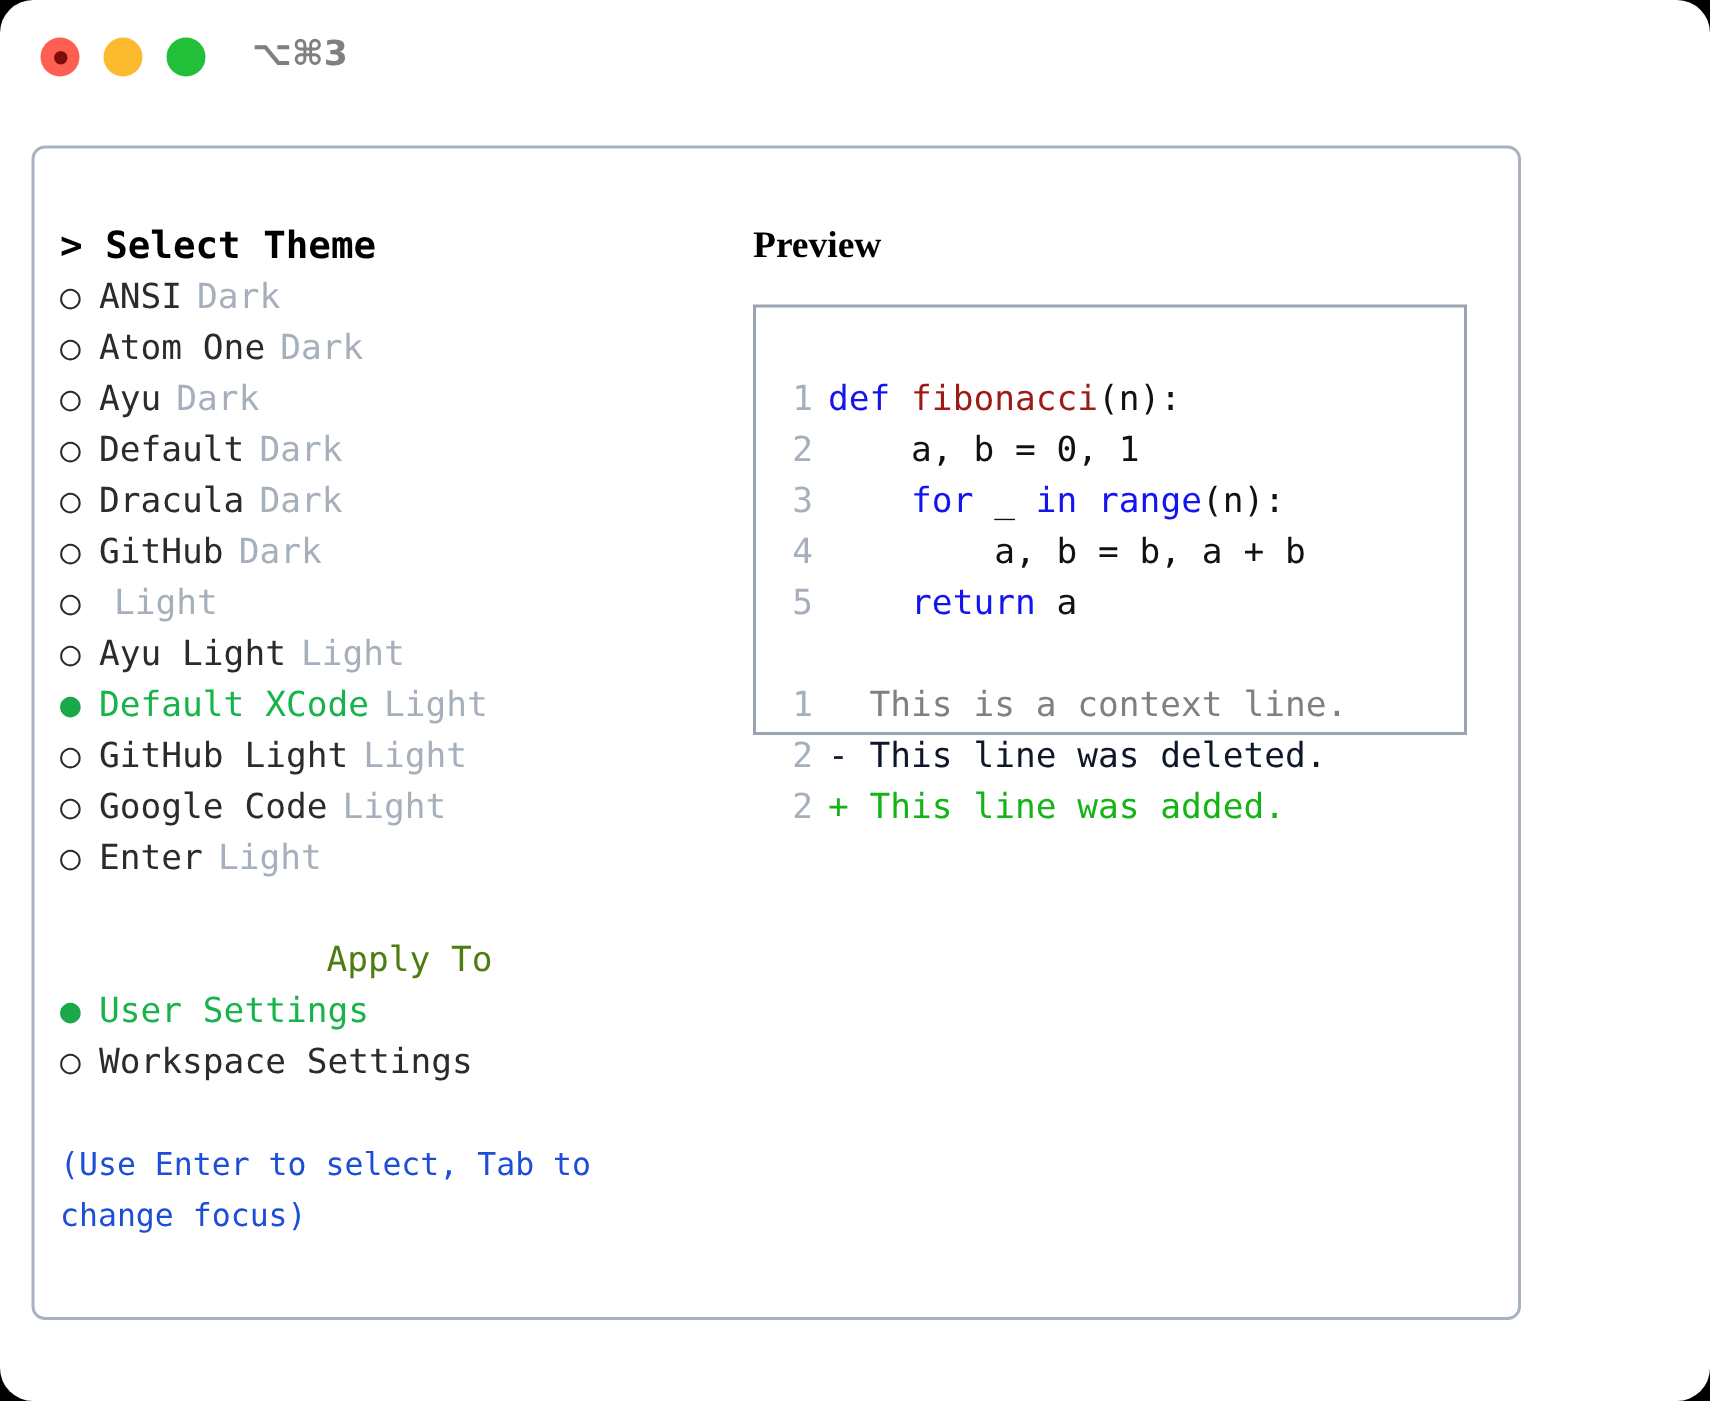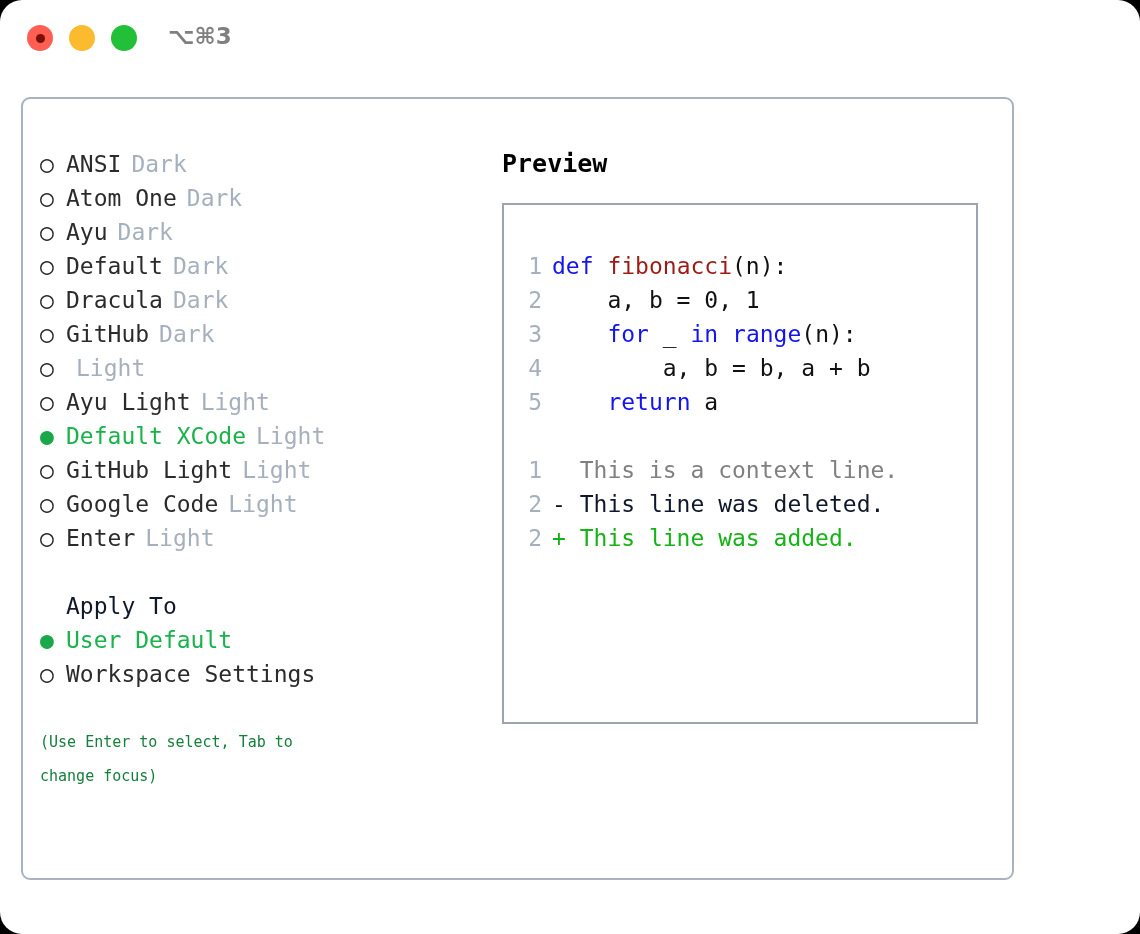--- a/index.html
+++ b/index.html
@@ -123,50 +123,52 @@
   .row.selected .row-label { color: #18b34a; }
   .row-suffix {
     color: #a6b0bd;
     margin-left: 10px;
     text-align: center;
   }
   .section-spacer { height: 34px; }
   .section-title {
     font-size: 23px;
     line-height: 34px;
-    color: #0f172a;
+    color: #4d7c0f;
     padding-left: 26px;
     white-space: pre;
+    text-align: center;
   }
   .hint {
     margin-top: 34px;
-    font-size: 15px;
-    line-height: 34px;
-    color: #15803d;
+    font-size: 21px;
+    line-height: 34px;
+    color: #1d4ed8;
     width: 410px;
     white-space: pre-wrap;
   }
 
   
   .right-col {
     position: absolute;
     left: 479px;
     top: 48px;
     width: 490px;
   }
   .preview-header {
     font-size: 25px;
     font-weight: bold;
     color: #000000;
     line-height: 34px;
+    font-family: Liberation Serif, serif;
   }
   .preview-box {
     margin-top: 22px;
     width: 476px;
-    height: 521px;
+    height: 287px;
     border: 2px solid #9aa5b1;
     box-sizing: border-box;
     background: #ffffff;
     position: relative;
   }
   .code {
     position: absolute;
     left: 12px;
     top: 44px;
     font-size: 23px;
@@ -201,39 +203,40 @@
         </span>
       <span class="light light-yellow"></span>
       <span class="light light-green"></span>
     </div>
     <div class="shortcut">⌥⌘3</div>
   </div>
 
   <div class="panel">
 
     <div class="left-col">
+      <div class="list-header">&gt; Select Theme</div>
       <div id="theme-rows">
           <div class="row"><span class="marker marker-empty">○</span><span class="row-label">ANSI</span><span class="row-suffix">Dark</span></div>
           <div class="row"><span class="marker marker-empty">○</span><span class="row-label">Atom One</span><span class="row-suffix">Dark</span></div>
           <div class="row"><span class="marker marker-empty">○</span><span class="row-label">Ayu</span><span class="row-suffix">Dark</span></div>
           <div class="row"><span class="marker marker-empty">○</span><span class="row-label">Default</span><span class="row-suffix">Dark</span></div>
           <div class="row"><span class="marker marker-empty">○</span><span class="row-label">Dracula</span><span class="row-suffix">Dark</span></div>
           <div class="row"><span class="marker marker-empty">○</span><span class="row-label">GitHub</span><span class="row-suffix">Dark</span></div>
           <div class="row"><span class="marker marker-empty">○</span><span class="row-suffix">Light</span></div>
           <div class="row"><span class="marker marker-empty">○</span><span class="row-label">Ayu Light</span><span class="row-suffix">Light</span></div>
           <div class="row selected"><span class="marker marker-filled">●</span><span class="row-label">Default XCode</span><span class="row-suffix">Light</span></div>
           <div class="row"><span class="marker marker-empty">○</span><span class="row-label">GitHub Light</span><span class="row-suffix">Light</span></div>
           <div class="row"><span class="marker marker-empty">○</span><span class="row-label">Google Code</span><span class="row-suffix">Light</span></div>
           <div class="row"><span class="marker marker-empty">○</span><span class="row-label">Enter</span><span class="row-suffix">Light</span></div>
         </div>
 
       <div class="section-spacer"></div>
       <div class="section-title">Apply To</div>
       <div id="apply-rows">
-          <div class="row selected"><span class="marker marker-filled">●</span><span class="row-label">User Default</span></div>
+          <div class="row selected"><span class="marker marker-filled">●</span><span class="row-label">User Settings</span></div>
           <div class="row"><span class="marker marker-empty">○</span><span class="row-label">Workspace Settings</span></div>
         </div>
 
       <div class="hint">(Use Enter to select, Tab to
 change focus)</div>
     </div>
 
     <div class="right-col">
       <div class="preview-header">Preview</div>
       <div class="preview-box">

